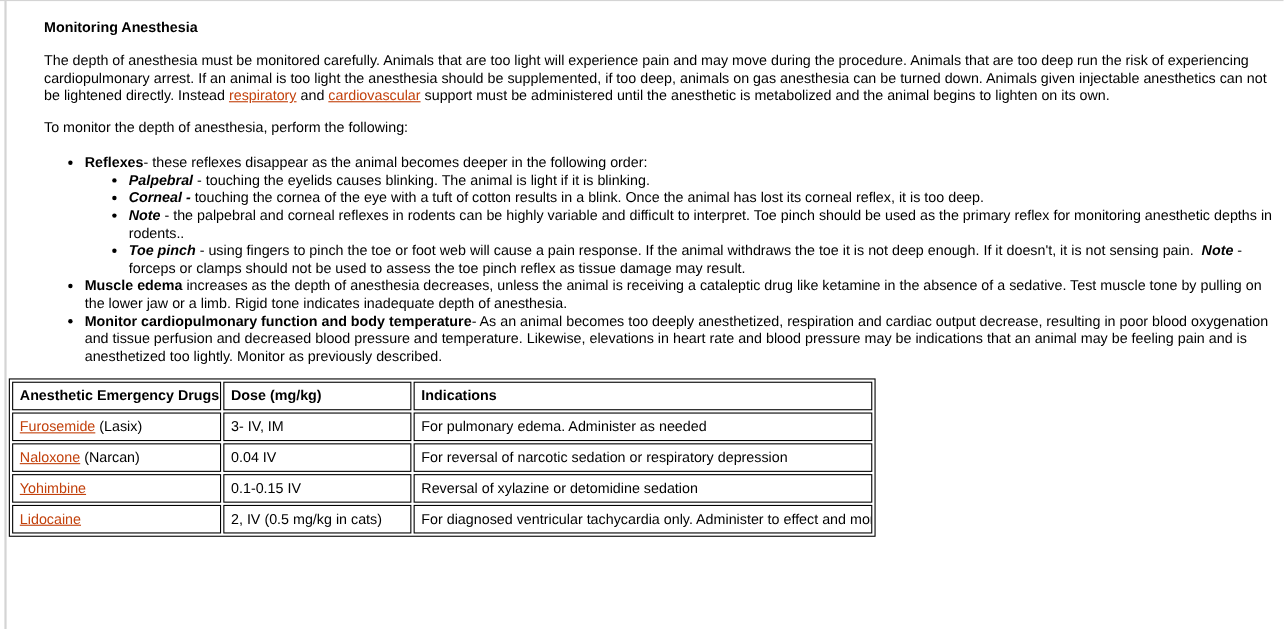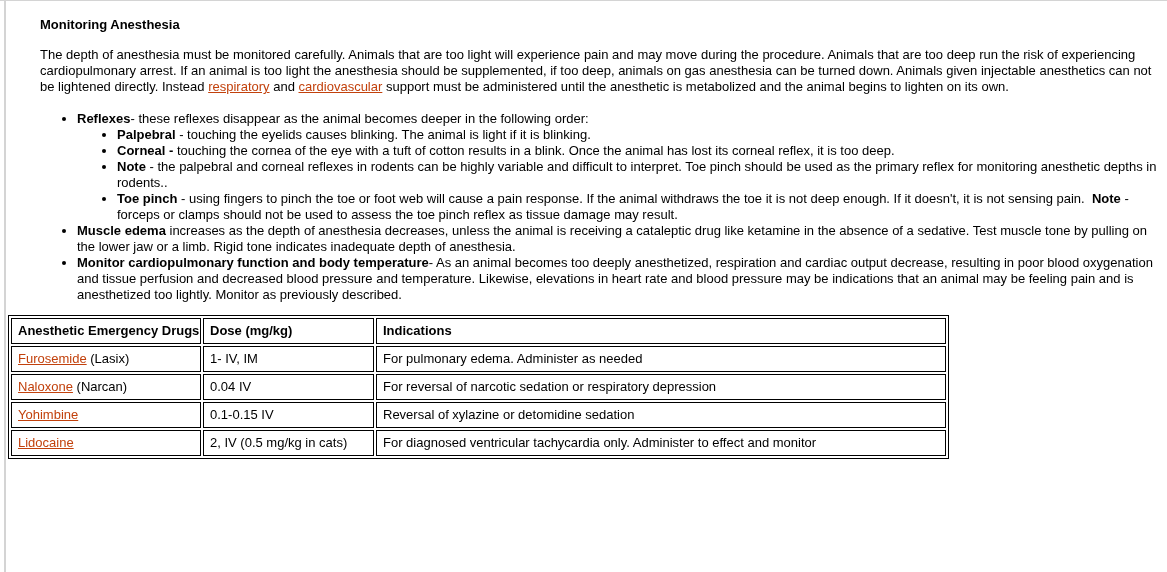--- a/index.html
+++ b/index.html
@@ -35,29 +35,29 @@
     margin: 16px 0 0 0;
     padding-left: 37px;
     list-style-type: disc;
   }
   ul.sub-list {
     margin: 0;
     padding-left: 40px;
     list-style-type: disc;
   }
   .b { font-weight: bold; }
-  .bi { font-weight: bold; }
+  .bi { font-weight: bold; font-style: italic; }
   .link {
     color: #c2410c;
     text-decoration: underline;
     cursor: pointer;
   }
   table.drugs {
     table-layout: fixed;
-    width: 941px;
+    width: 788px;
     margin: 12px 0 4px 8px;
     border: 1px solid #000000;
     border-collapse: separate;
     border-spacing: 2px;
     background: #ffffff;
   }
   table.drugs th, table.drugs td {
     border: 1px solid #000000;
     padding: 4px 6px;
     text-align: left;
@@ -74,20 +74,21 @@
 
 <div class="frame-top"></div>
 <div class="frame-left"></div>
 
 <div class="content">
 
   <div class="heading">Monitoring Anesthesia</div>
 
   <p><span>The depth of anesthesia must be monitored carefully. Animals that are too light will experience pain and may move during the procedure. Animals that are too deep run the risk of experiencing cardiopulmonary arrest. If an animal is too light the anesthesia should be supplemented, if too deep, animals on gas anesthesia can be turned down. Animals given injectable anesthetics can not be lightened directly. Instead </span><a class="link">respiratory</a><span> and </span><a class="link">cardiovascular</a><span> support must be administered until the anesthetic is metabolized and the animal begins to lighten on its own.</span></p>
 
+  <p>To monitor the depth of anesthesia, perform the following:</p>
 
   <ul class="main-list">
     <li><span class="b">Reflexes</span><span>- these reflexes disappear as the animal becomes deeper in the following order:</span>
       <ul class="sub-list">
         <li><span class="bi">Palpebral</span><span> - touching the eyelids causes blinking. The animal is light if it is blinking.</span></li>
         <li><span class="bi">Corneal -</span><span> touching the cornea of the eye with a tuft of cotton results in a blink. Once the animal has lost its corneal reflex, it is too deep.</span></li>
         <li><span class="bi">Note</span><span> - the palpebral and corneal reflexes in rodents can be highly variable and difficult to interpret. Toe pinch should be used as the primary reflex for monitoring anesthetic depths in rodents..</span></li>
         <li><span class="bi">Toe pinch</span><span> - using fingers to pinch the toe or foot web will cause a pain response. If the animal withdraws the toe it is not deep enough. If it doesn't, it is not sensing pain.&nbsp; </span><span class="bi">Note</span><span> - forceps or clamps should not be used to assess the toe pinch reflex as tissue damage may result.</span></li>
       </ul>
     </li>
@@ -104,21 +105,21 @@
     <col>
   </colgroup>
   <tbody>
       <tr>
     <th>Anesthetic Emergency Drugs</th>
     <th>Dose (mg/kg)</th>
     <th>Indications</th>
   </tr>
   <tr>
     <td><a class="link">Furosemide</a><span> (Lasix)</span></td>
-    <td>1- IV, IM</td>
+    <td>3- IV, IM</td>
     <td>For pulmonary edema. Administer as needed</td>
   </tr>
   <tr>
     <td><a class="link">Naloxone</a><span> (Narcan)</span></td>
     <td>0.04 IV</td>
     <td>For reversal of narcotic sedation or respiratory depression</td>
   </tr>
   <tr>
     <td><a class="link">Yohimbine</a><span></span></td>
     <td>0.1-0.15 IV</td>

